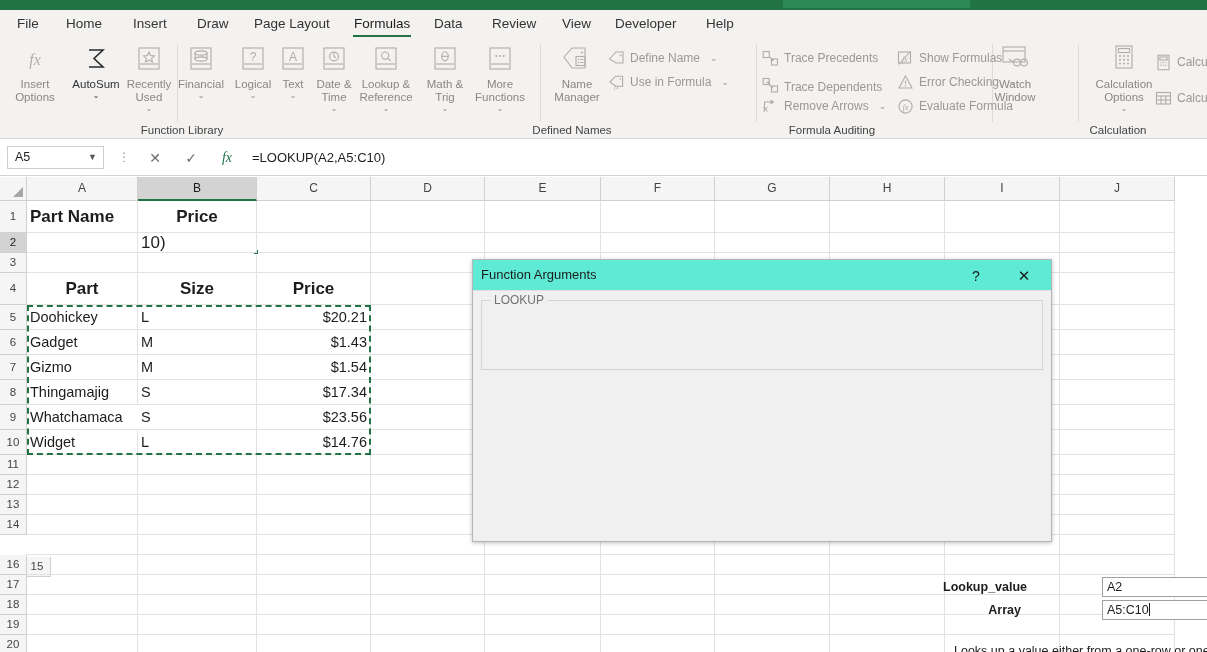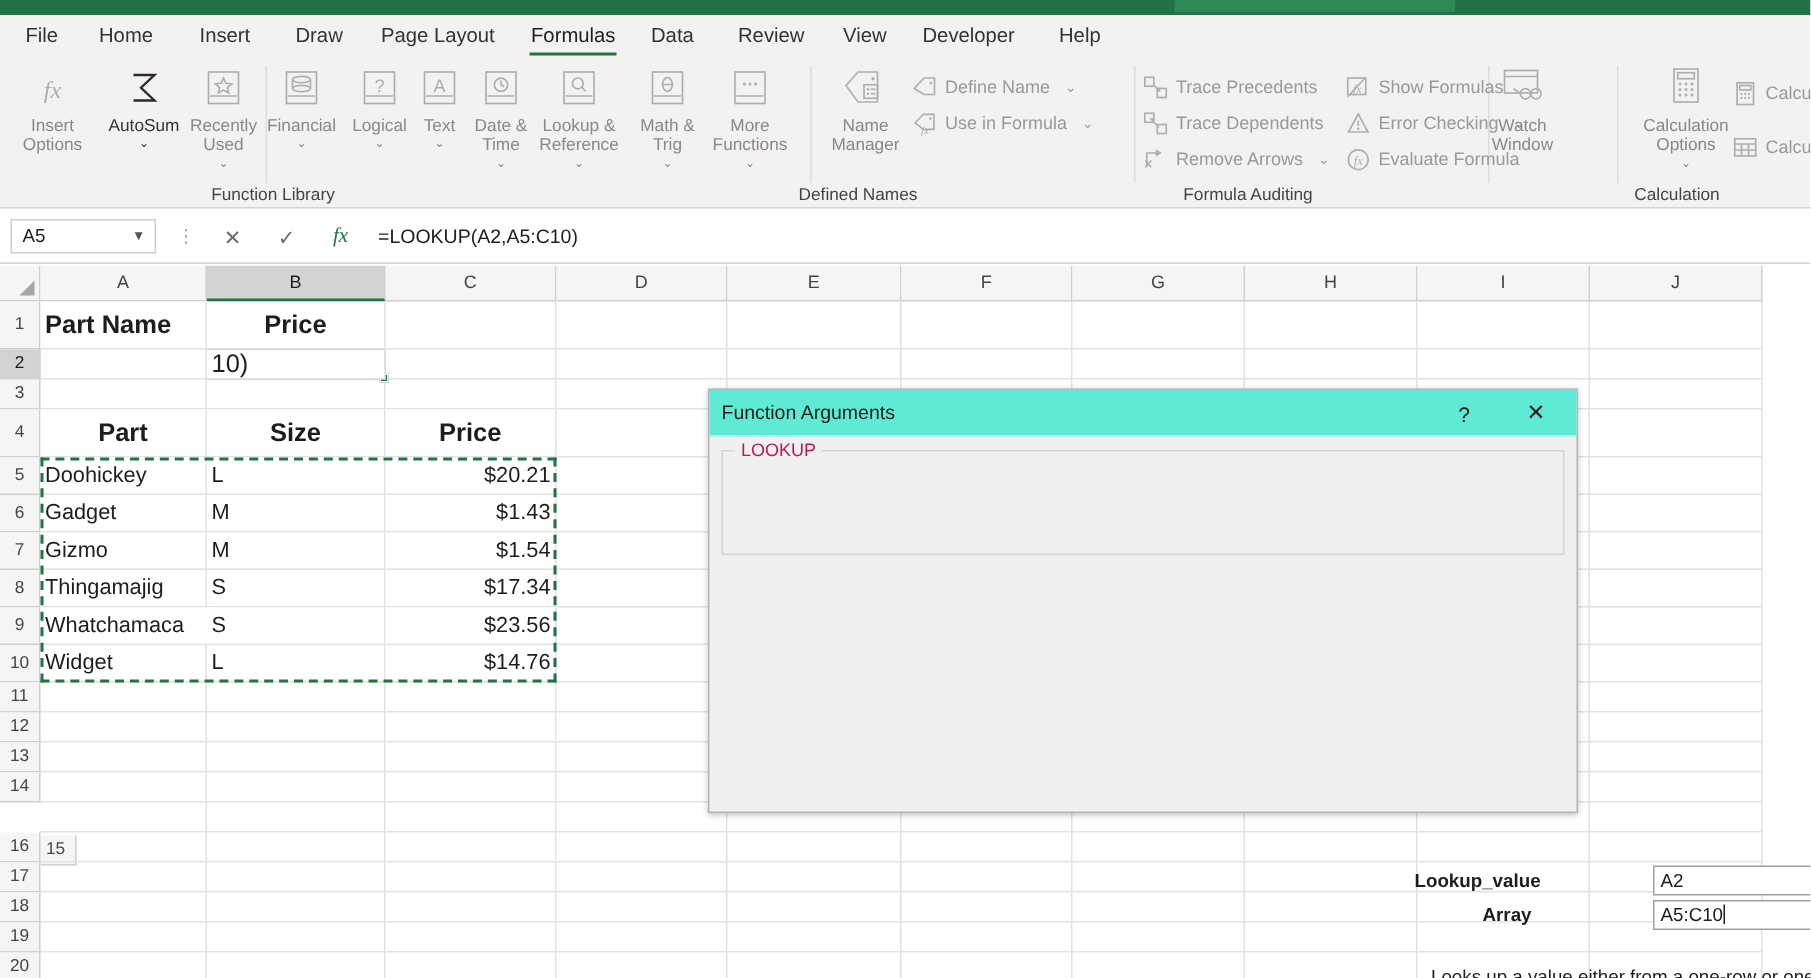--- a/index.html
+++ b/index.html
@@ -146,21 +146,21 @@
   .dlg-title .ttl { position: absolute; left: 8px; top: 7px; font-size: 13px; color: #1d1d1d; }
   .dlg-help { position: absolute; right: 62px; top: 5px; width: 26px; height: 22px;
               font-size: 14px; color: #1d1d1d; text-align: center; line-height: 22px; }
   .dlg-close { position: absolute; right: 12px; top: 5px; width: 30px; height: 22px;
                font-size: 15px; color: #1d1d1d; text-align: center; line-height: 22px; }
   .fieldset {
     position: absolute; left: 8px; top: 40px; width: 562px; height: 70px;
     border: 1px solid #d4d4d4;
   }
   .fs-legend { position: absolute; left: 8px; top: -8px; background: #f0f0f0;
-               padding: 0 4px; font-size: 12px; color: #be185d; }
+               padding: 0 4px; font-size: 12px; color: #737373; }
   .arg-label { position: absolute; font-size: 12.5px; font-weight: bold;
                color: #1d1d1d; text-align: right; }
   .arg-input {
     position: absolute; height: 20px; background: #ffffff;
     border: 1px solid #a0a0a0; font-size: 12.5px; line-height: 18px;
     padding-left: 4px; color: #1d1d1d;
   }
   .arg-input .cursor { display: inline-block; width: 1px; height: 13px;
      background: #1d1d1d; vertical-align: -2px; }
   .desc { position: absolute; left: 9px; width: 560px; font-size: 12.5px;
@@ -353,21 +353,21 @@
         <span class="ic">
           <svg width="17" height="17" viewBox="0 0 17 17">
             <rect x="1.2" y="1.5" width="6" height="6" stroke="#b0aeac" fill="none" stroke-width="1.1"></rect>
             <rect x="9.5" y="9" width="6" height="6" stroke="#b0aeac" fill="none" stroke-width="1.1"></rect>
             <path d="M7.5 7 L11.2 10.7" stroke="#b0aeac" fill="none" stroke-width="1.1"></path>
             <path d="M8.2 10.9 L11.6 11 L11.5 7.7" fill="#b0aeac"></path>
           </svg>
         </span>
         <span>Trace Precedents</span>
       </div>
-      <div class="rb-small" style="left: 762px; top: 32px;">
+      <div class="rb-small" style="left: 762px; top: 32px; align-items: flex-end;">
         <span class="ic">
           <svg width="17" height="17" viewBox="0 0 17 17">
             <rect x="1.2" y="1.5" width="6" height="6" stroke="#b0aeac" fill="none" stroke-width="1.1"></rect>
             <rect x="9.5" y="9" width="6" height="6" stroke="#b0aeac" fill="none" stroke-width="1.1"></rect>
             <path d="M7.2 7.5 L10.8 11" stroke="#b0aeac" fill="none" stroke-width="1.1"></path>
             <path d="M4 4.8 L7.6 4.8 L7.6 8.2" fill="#b0aeac"></path>
           </svg>
         </span>
         <span>Trace Dependents</span>
       </div>

